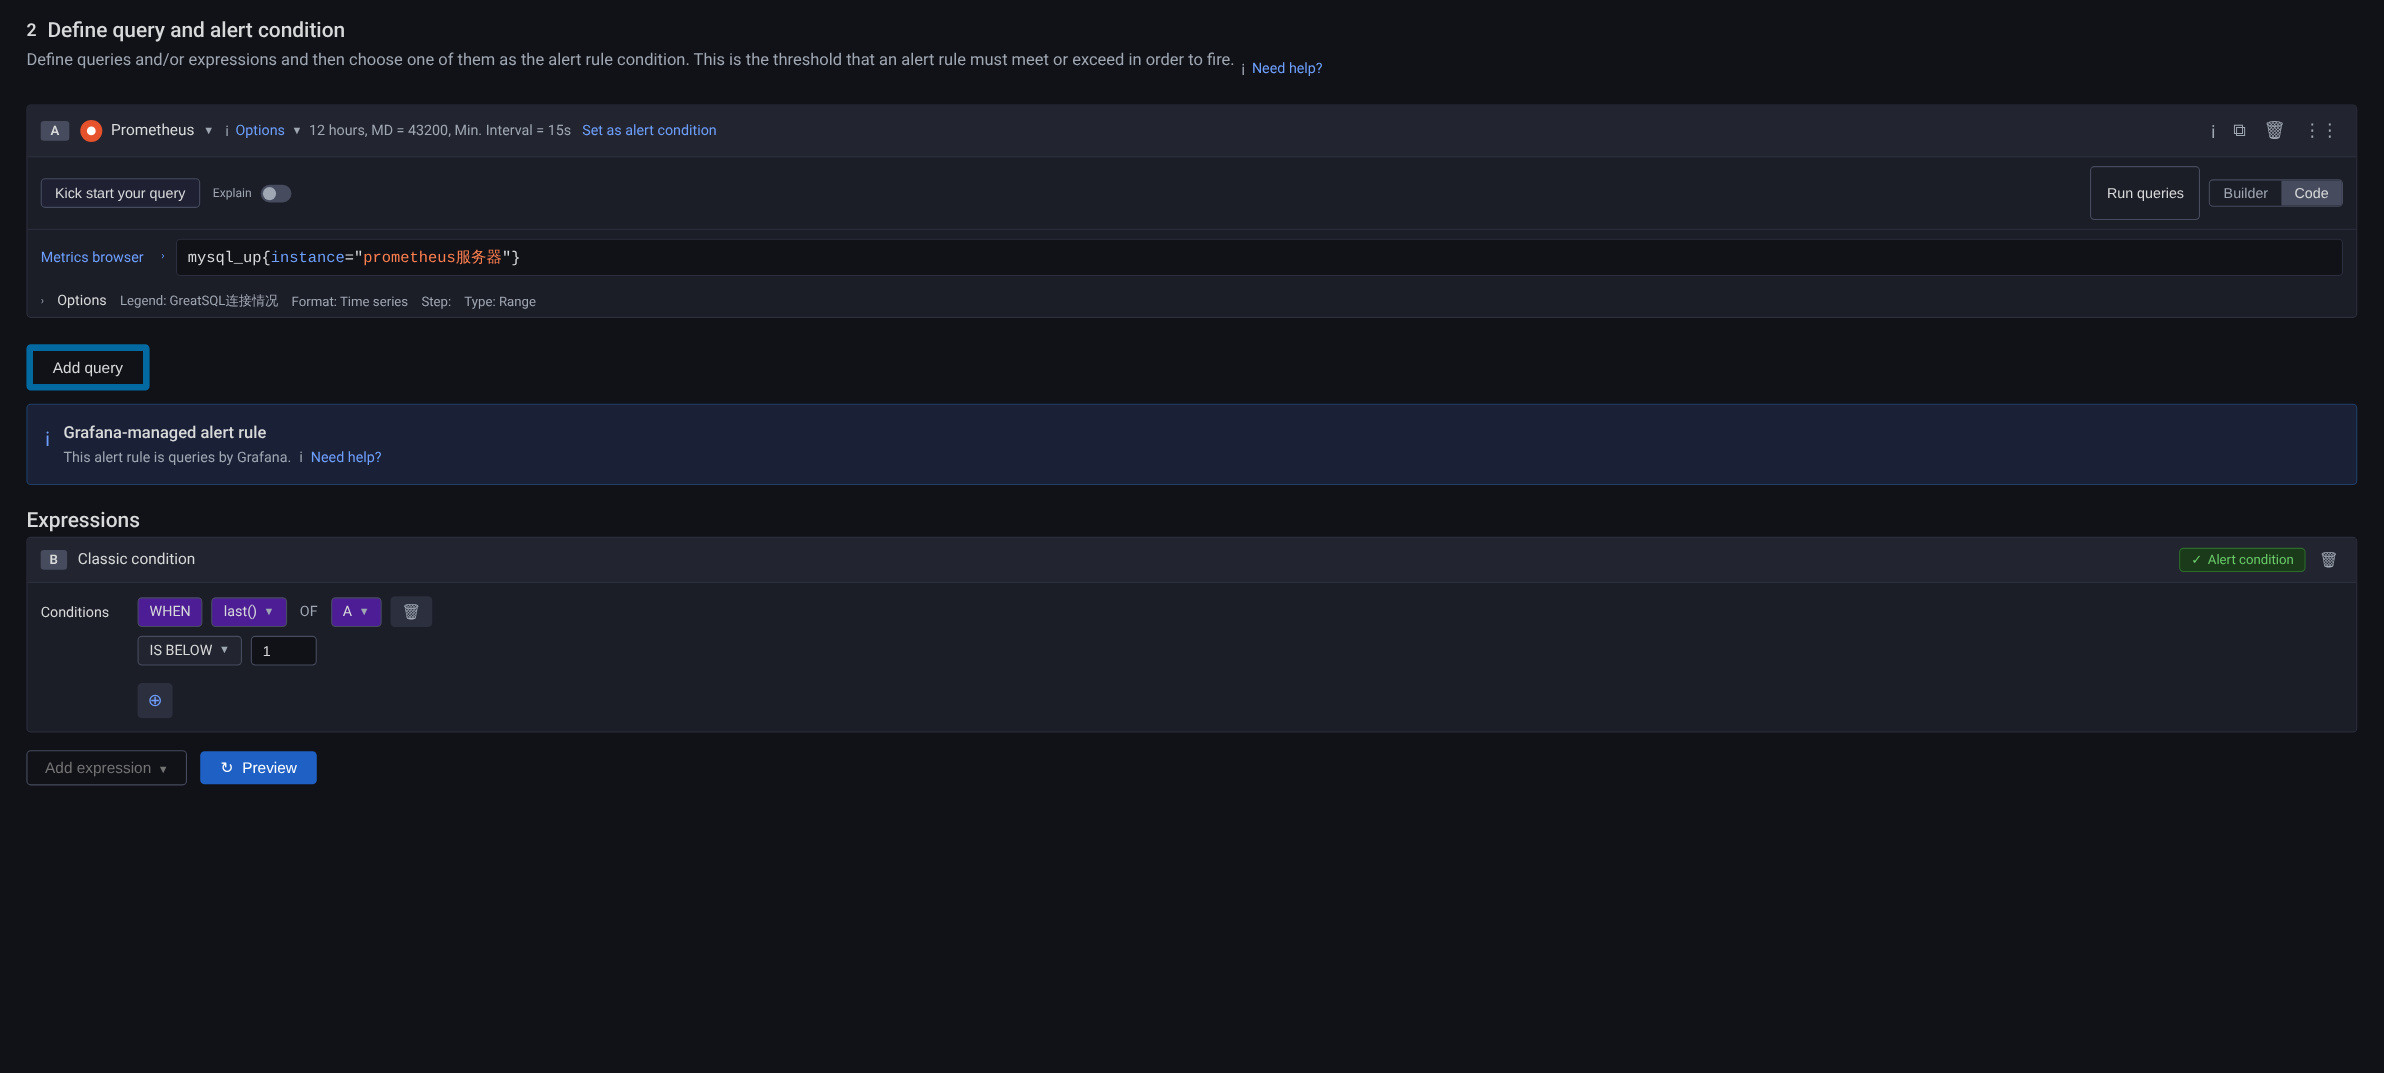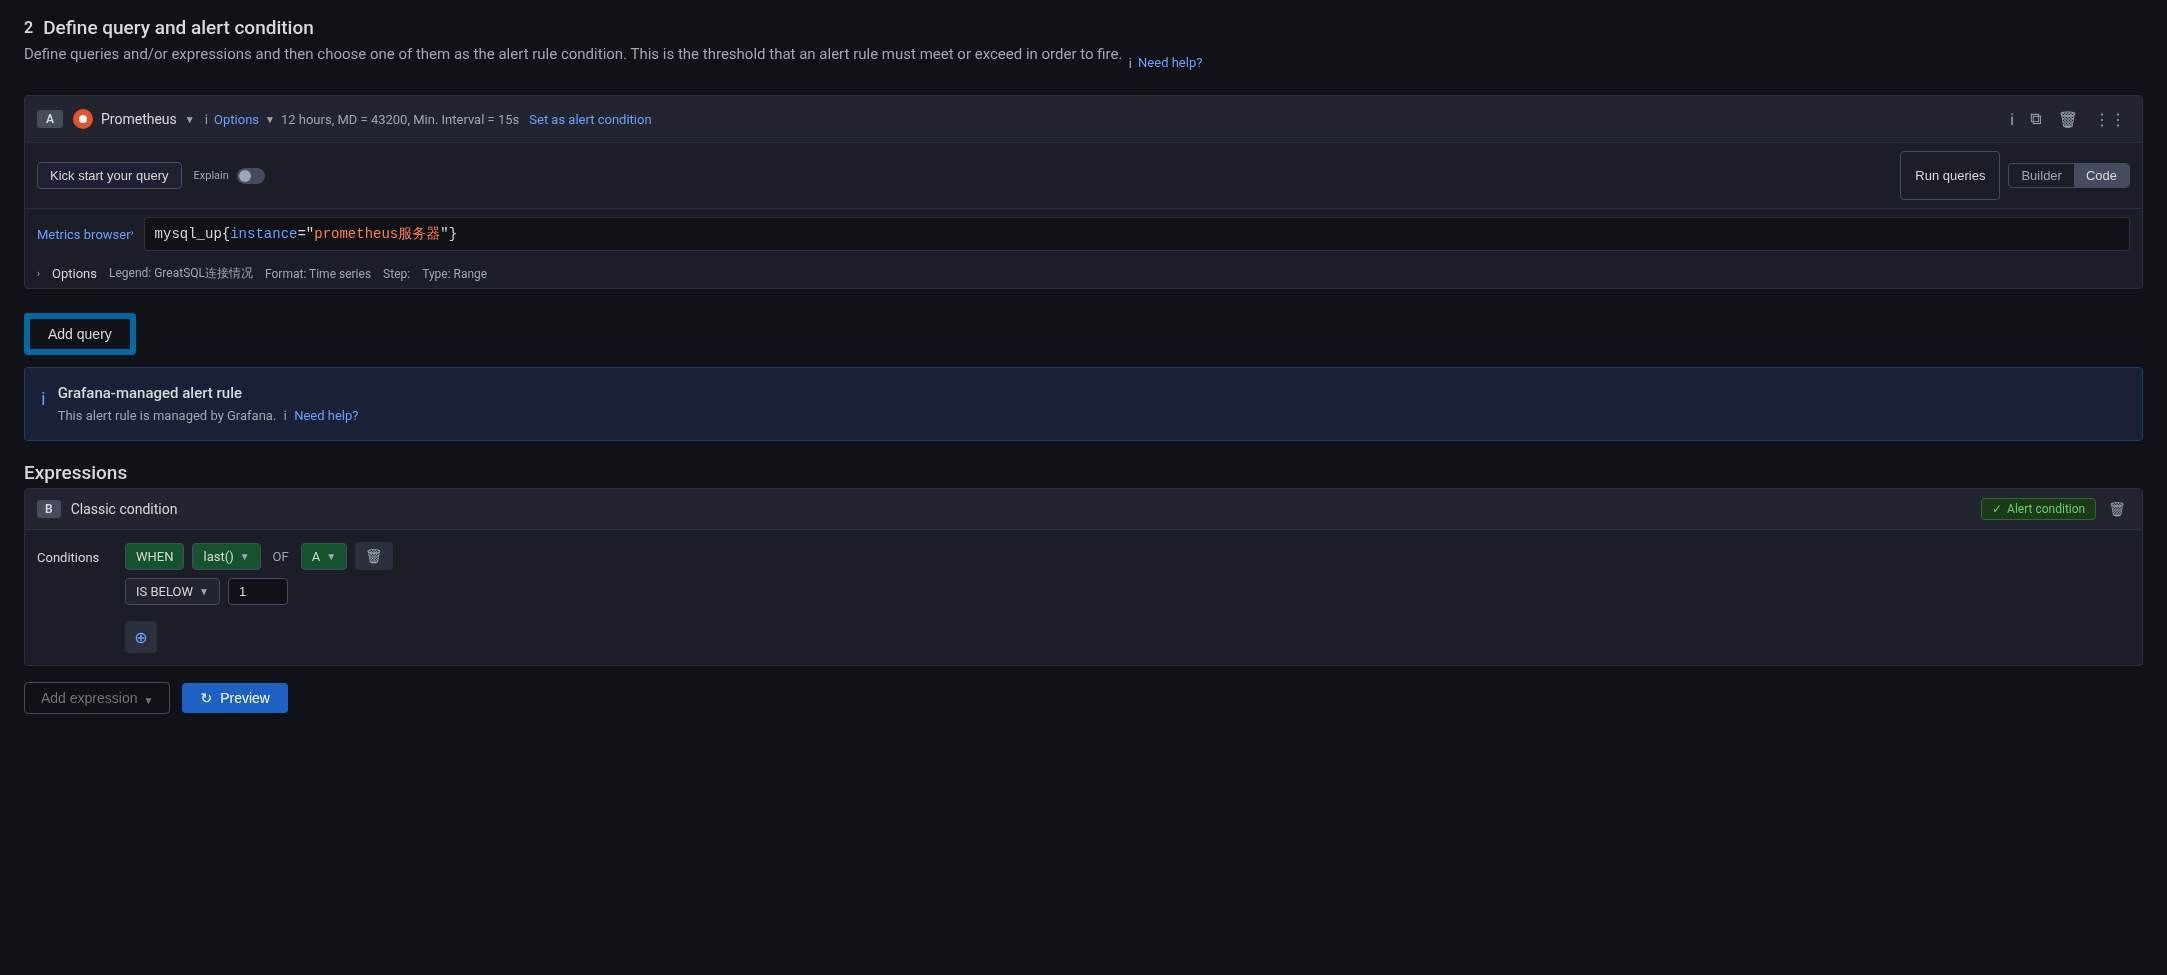--- a/index.html
+++ b/index.html
@@ -231,21 +231,21 @@
       padding: 8px 12px;
       gap: 10px;
     }
 
     .metrics-browser-link {
       color: #6e9fff;
       font-size: 13px;
       cursor: pointer;
       display: flex;
       align-items: flex-start;
-      gap: 0;
+      gap: 16px;
       white-space: nowrap;
     }
 
     .options-row {
       display: flex;
       align-items: center;
       padding: 6px 12px;
       gap: 12px;
       color: #9fa7b3;
       font-size: 12px;
@@ -404,21 +404,21 @@
     }
 
     .condition-line2 {
       display: flex;
       align-items: center;
       gap: 8px;
       margin-left: 0;
     }
 
     .select-dropdown {
-      background: #14532d;
+      background: #4c1d95;
       border: 1px solid #464c5e;
       color: #d8d9da;
       padding: 5px 10px;
       border-radius: 4px;
       font-size: 13px;
       cursor: pointer;
       display: flex;
       align-items: center;
       gap: 6px;
     }
@@ -592,21 +592,21 @@
 
   
   <button class="add-query-btn">Add query</button>
 
   
   <div class="grafana-managed-box">
     <span class="info-icon">ℹ</span>
     <div>
       <div class="grafana-managed-title">Grafana-managed alert rule</div>
       <div class="grafana-managed-desc">
-        <span>This alert rule is managed by Grafana.</span>
+        <span>This alert rule is queries by Grafana.</span>
         <span style="margin:0 4px;">ℹ</span>
         <a class="need-help-link">Need help?</a>
       </div>
     </div>
   </div>
 
   
   <div class="expressions-section">
     <div class="expressions-title">Expressions</div>
 

